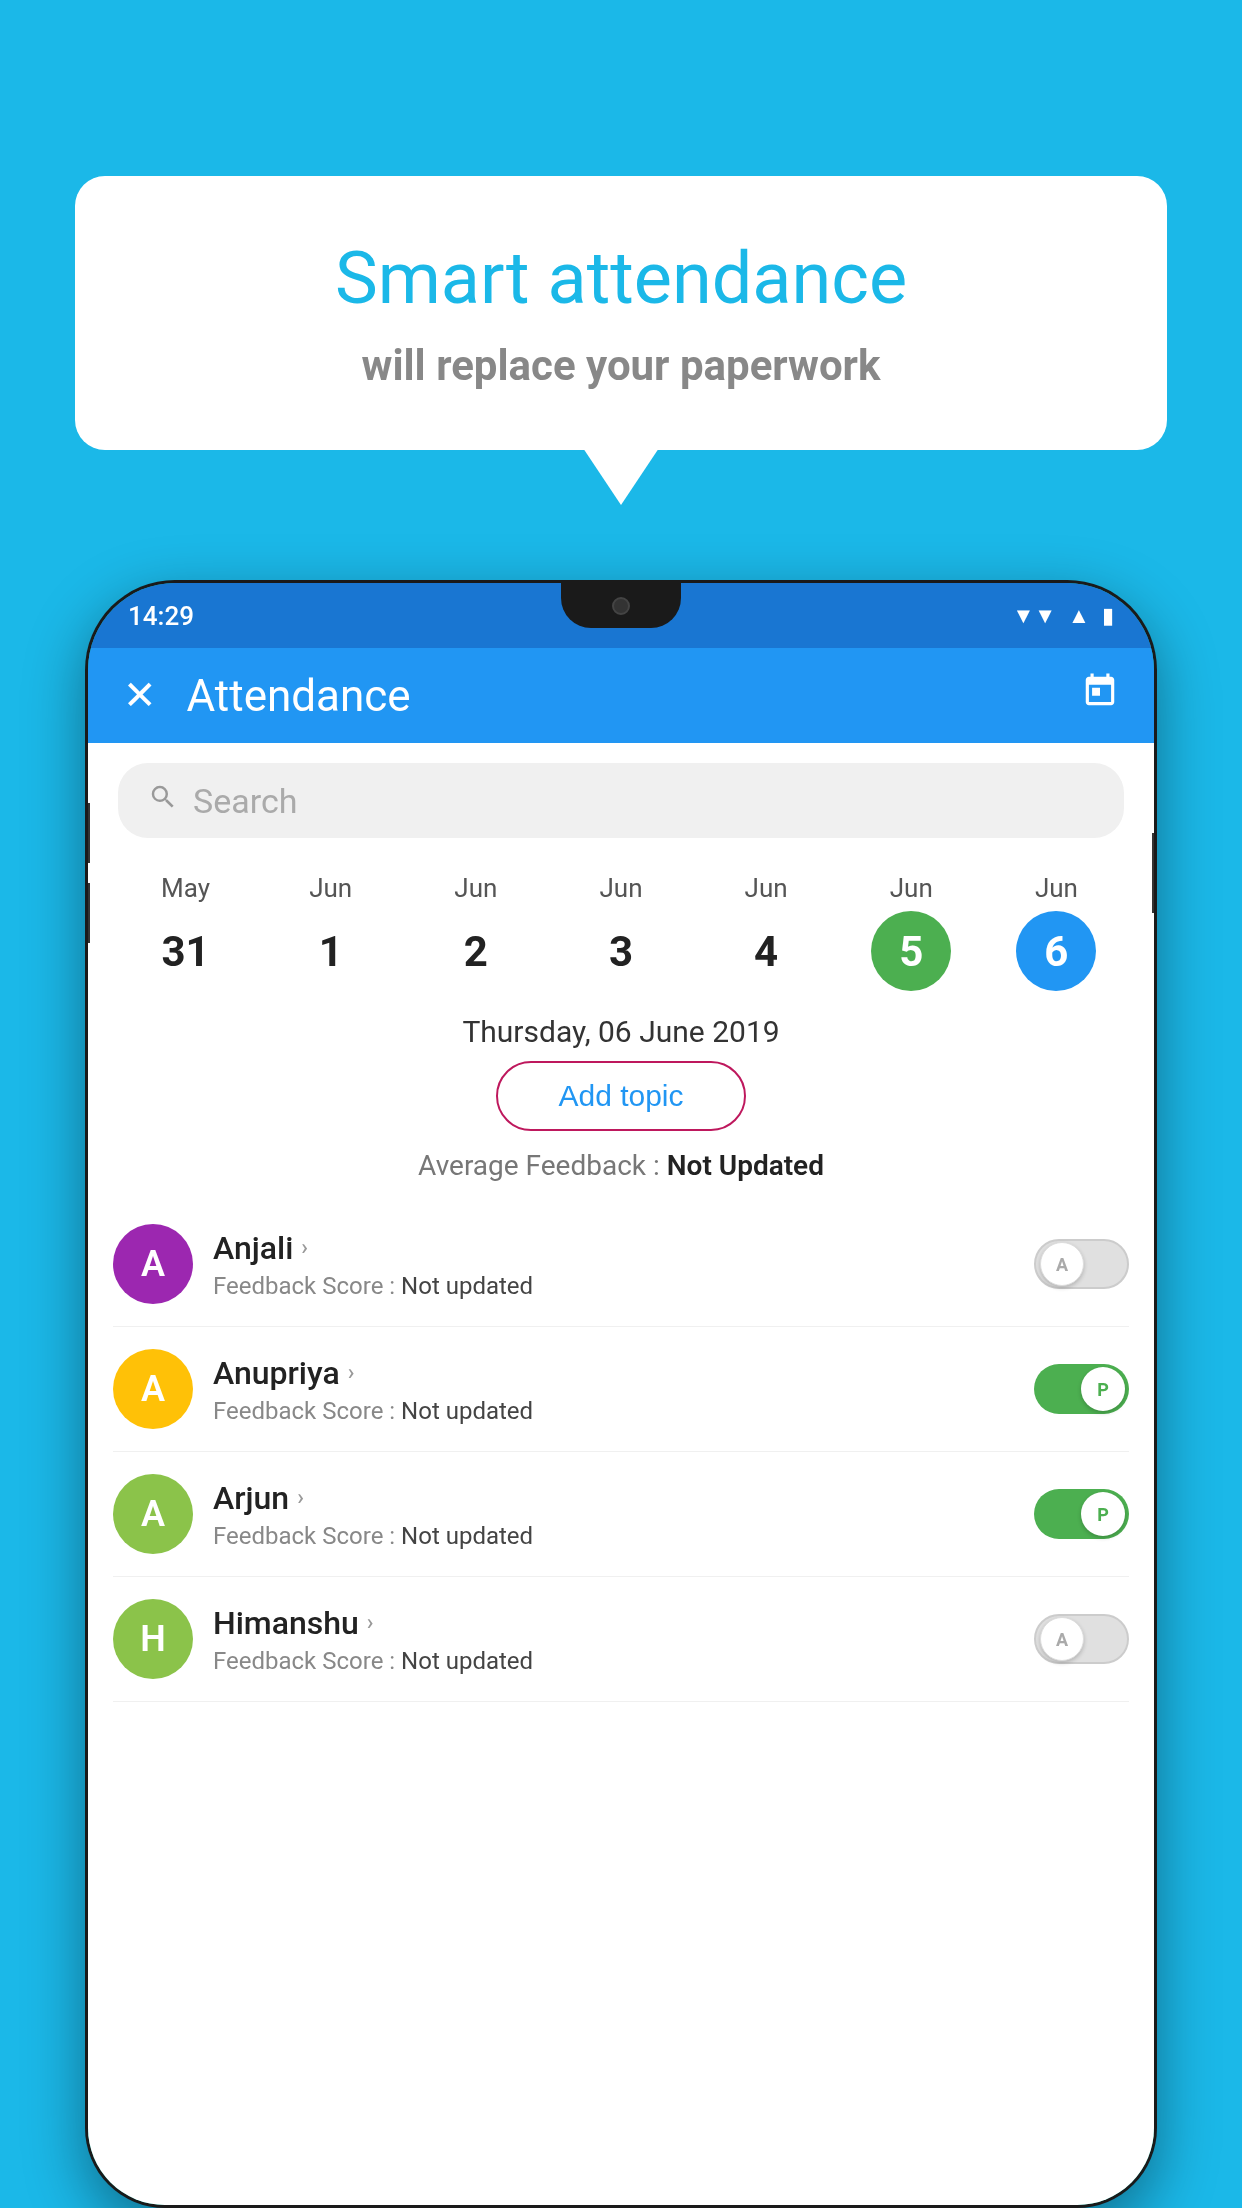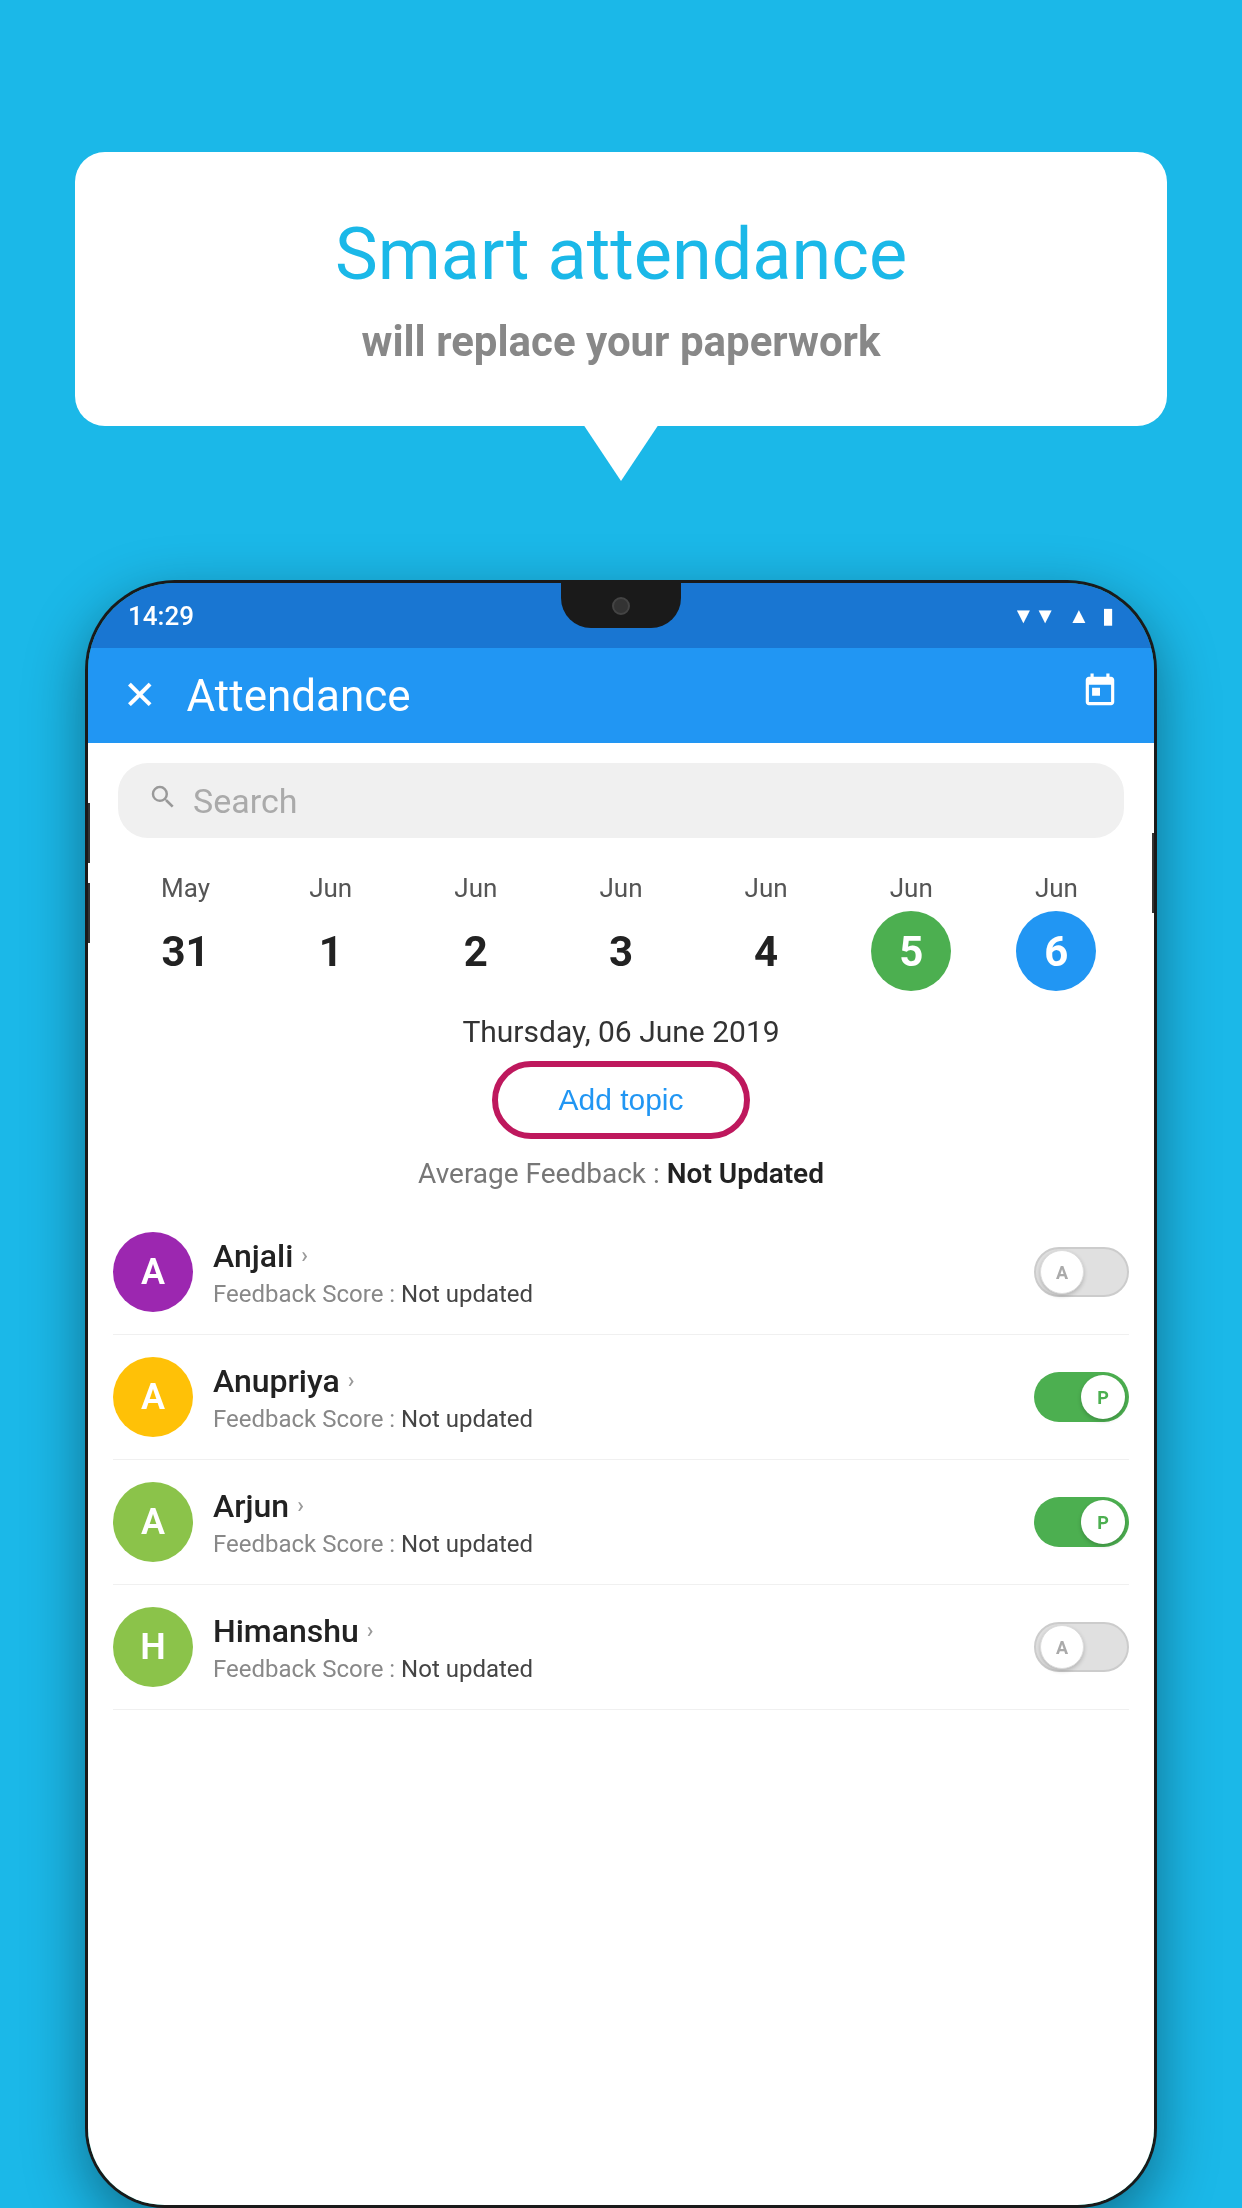--- a/index.html
+++ b/index.html
@@ -8,21 +8,21 @@
       height: 2208px;
       background-color: #1BB8E8;
       font-family: 'Roboto', Arial, sans-serif;
       overflow: hidden;
       position: relative;
     }
 
     
     .speech-bubble {
       position: absolute;
-      top: 152px;
+      top: 176px;
       left: 75px;
       right: 75px;
       background: white;
       border-radius: 30px;
       padding: 60px 80px;
       text-align: center;
     }
     .speech-bubble::after {
       content: '';
       position: absolute;
@@ -215,21 +215,21 @@
       font-size: 30px;
       color: #333;
       margin: 18px 0 12px;
       font-weight: 400;
     }
 
     
     .add-topic-btn {
       display: block;
       margin: 0 auto 18px;
-      border: 6px solid #be185d;
+      border: 2px solid #be185d;
       background: white;
       color: #2196F3;
       border-radius: 50px;
       padding: 16px 60px;
       font-size: 30px;
       cursor: pointer;
       width: fit-content;
     }
 
     

